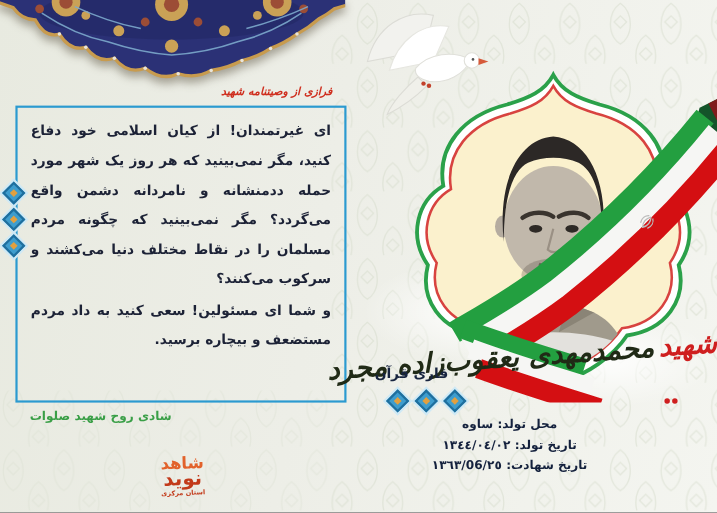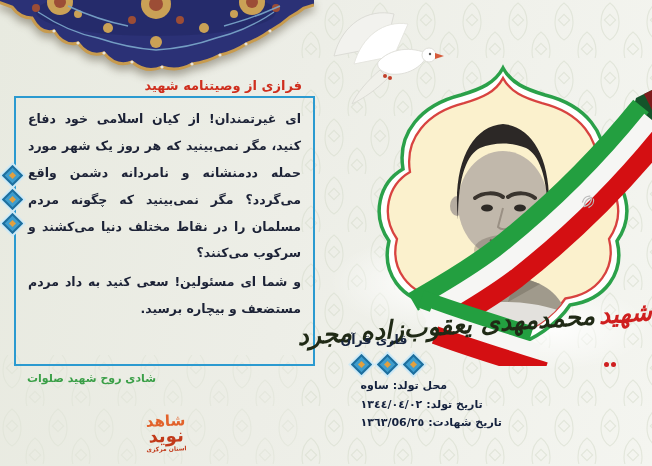--- a/index.html
+++ b/index.html
@@ -3,21 +3,21 @@
 <meta charset="utf-8">
 <style>
   html,body{margin:0;padding:0;}
   body{font-family:"DejaVu Sans",sans-serif;background:#777;}
   .canvas{position:relative;width:652px;height:466px;overflow:hidden;
     background:linear-gradient(100deg,#e8eae0 0%,#edeee7 45%,#f4f5f0 100%);}
   .abs{position:absolute;}
 
   
   .will-heading{left:14px;top:78px;width:288px;text-align:right;direction:rtl;
-    font-size:13px;font-weight:bold;color:#cf2e1e;}
+    font-size:10px;font-weight:bold;color:#cf2e1e;font-style:italic;}
   .will-box{left:14px;top:96px;width:301px;height:270px;border:2px solid #2b9ad0;
     box-sizing:border-box;padding:8px 12px 0 12px;direction:rtl;}
   .will-box p{margin:0 0 2px 0;font-size:12.5px;font-weight:bold;color:#1c2236;
     line-height:2.15;text-align:justify;}
   .will-footer{left:27px;top:372px;direction:rtl;font-size:11px;font-weight:bold;color:#3a9f47;}
 
   
   .diamond{width:11px;height:11px;background:#3e9dce;border:2px solid #1f6f9e;
     transform:rotate(45deg);position:relative;box-shadow:0 0 0 2px #cfe9f5;}
   .diamond::after{content:'';position:absolute;inset:3px;background:#e2a03f;}
@@ -26,21 +26,21 @@
 
   
   .name-callig{left:398px;top:306px;width:254px;direction:rtl;text-align:left;
     transform:rotate(-4deg);font-style:italic;font-weight:bold;font-size:25px;
     letter-spacing:-1px;color:#202a16;white-space:nowrap;}
   .name-callig .prefix{color:#cf1f1f;margin-left:4px;}
   .flourish{left:604px;top:362px;display:flex;gap:2px;}
   .flourish i{width:5px;height:5px;border-radius:50%;background:#cf1f1f;display:block;}
   .honorific{left:334px;top:332px;width:80px;direction:rtl;text-align:center;
     font-size:12.5px;font-weight:bold;color:#17243f;}
-  .details{right:150px;top:377px;direction:rtl;text-align:left;}
+  .details{right:118px;top:377px;direction:rtl;text-align:center;}
   .detail-row{font-size:11px;font-weight:bold;color:#14213d;line-height:18.5px;white-space:nowrap;}
   .detail-row .lbl{margin-left:4px;}
 
   
   .logo{left:126px;top:414px;width:80px;text-align:center;transform:rotate(-2deg);line-height:1;}
   .logo .w1{display:block;font-size:15px;font-weight:bold;color:#e2622b;}
   .logo .w2{display:block;font-size:18px;font-weight:bold;color:#c23a1a;margin-top:-2px;}
   .logo .cap{display:block;font-size:6px;font-weight:bold;color:#c23a1a;margin-top:1px;}
 
   .tile-svg{left:-2px;top:-2px;filter:drop-shadow(0 5px 4px rgba(60,50,30,.4));}

